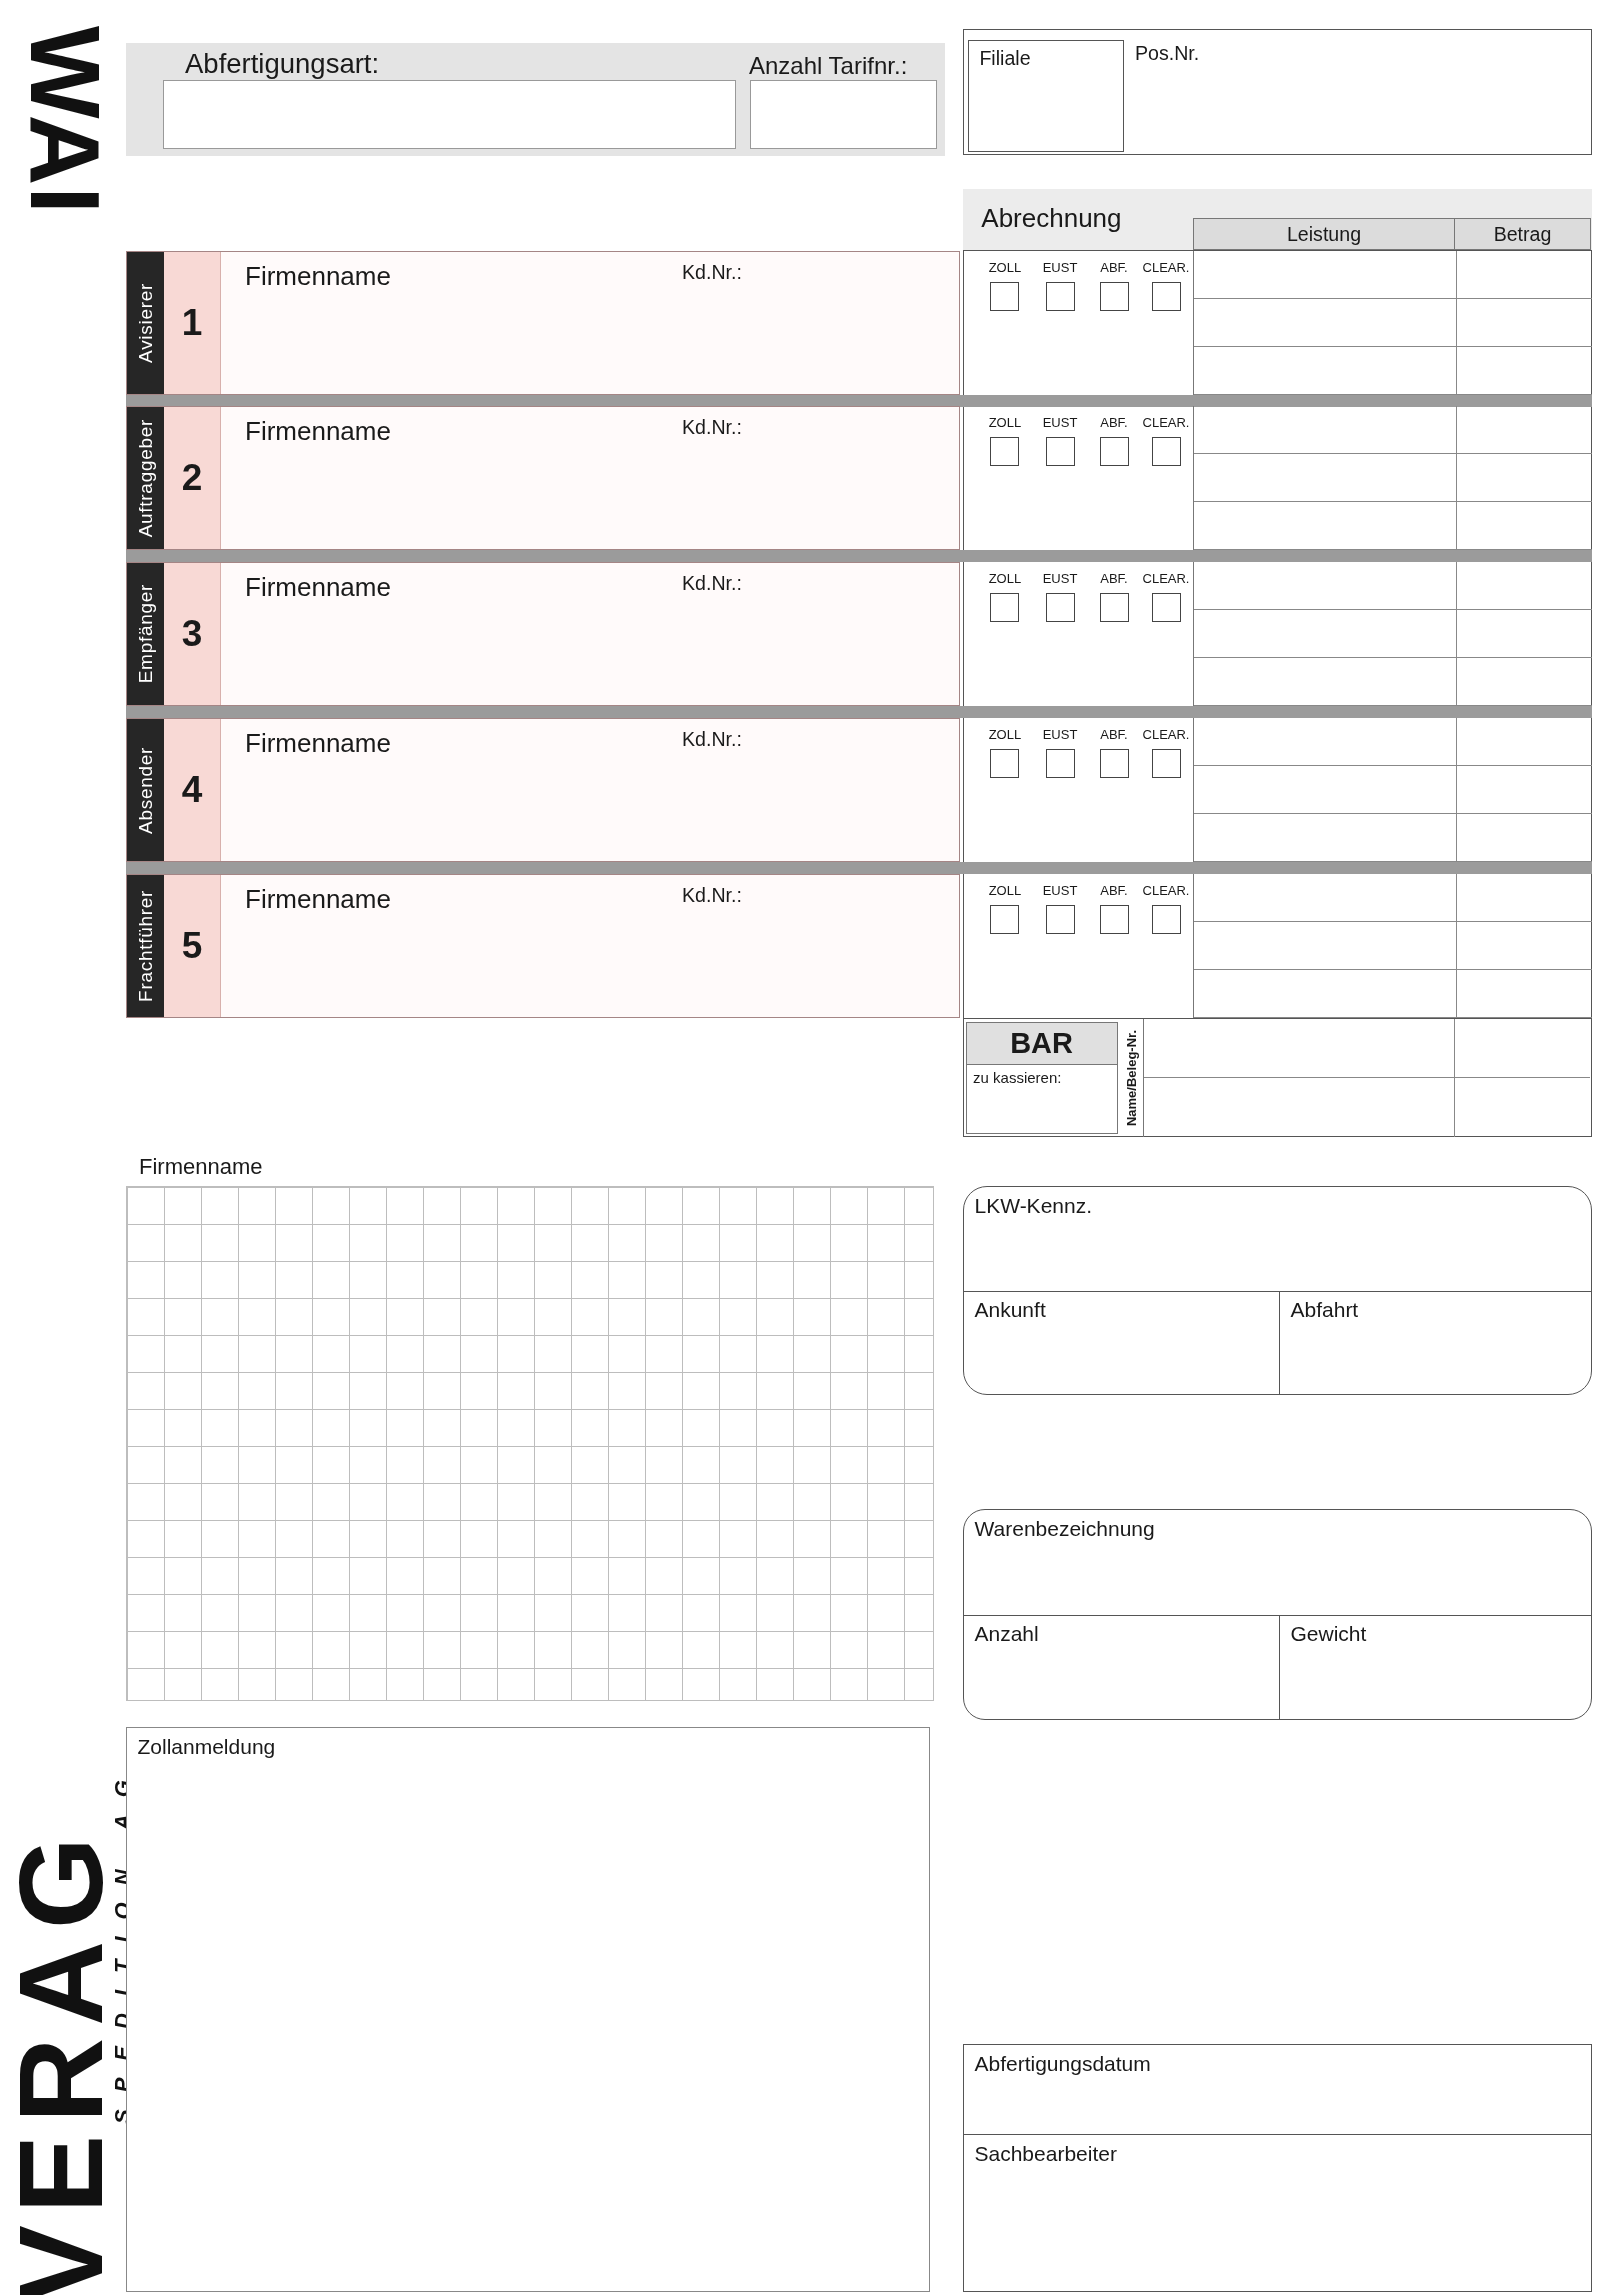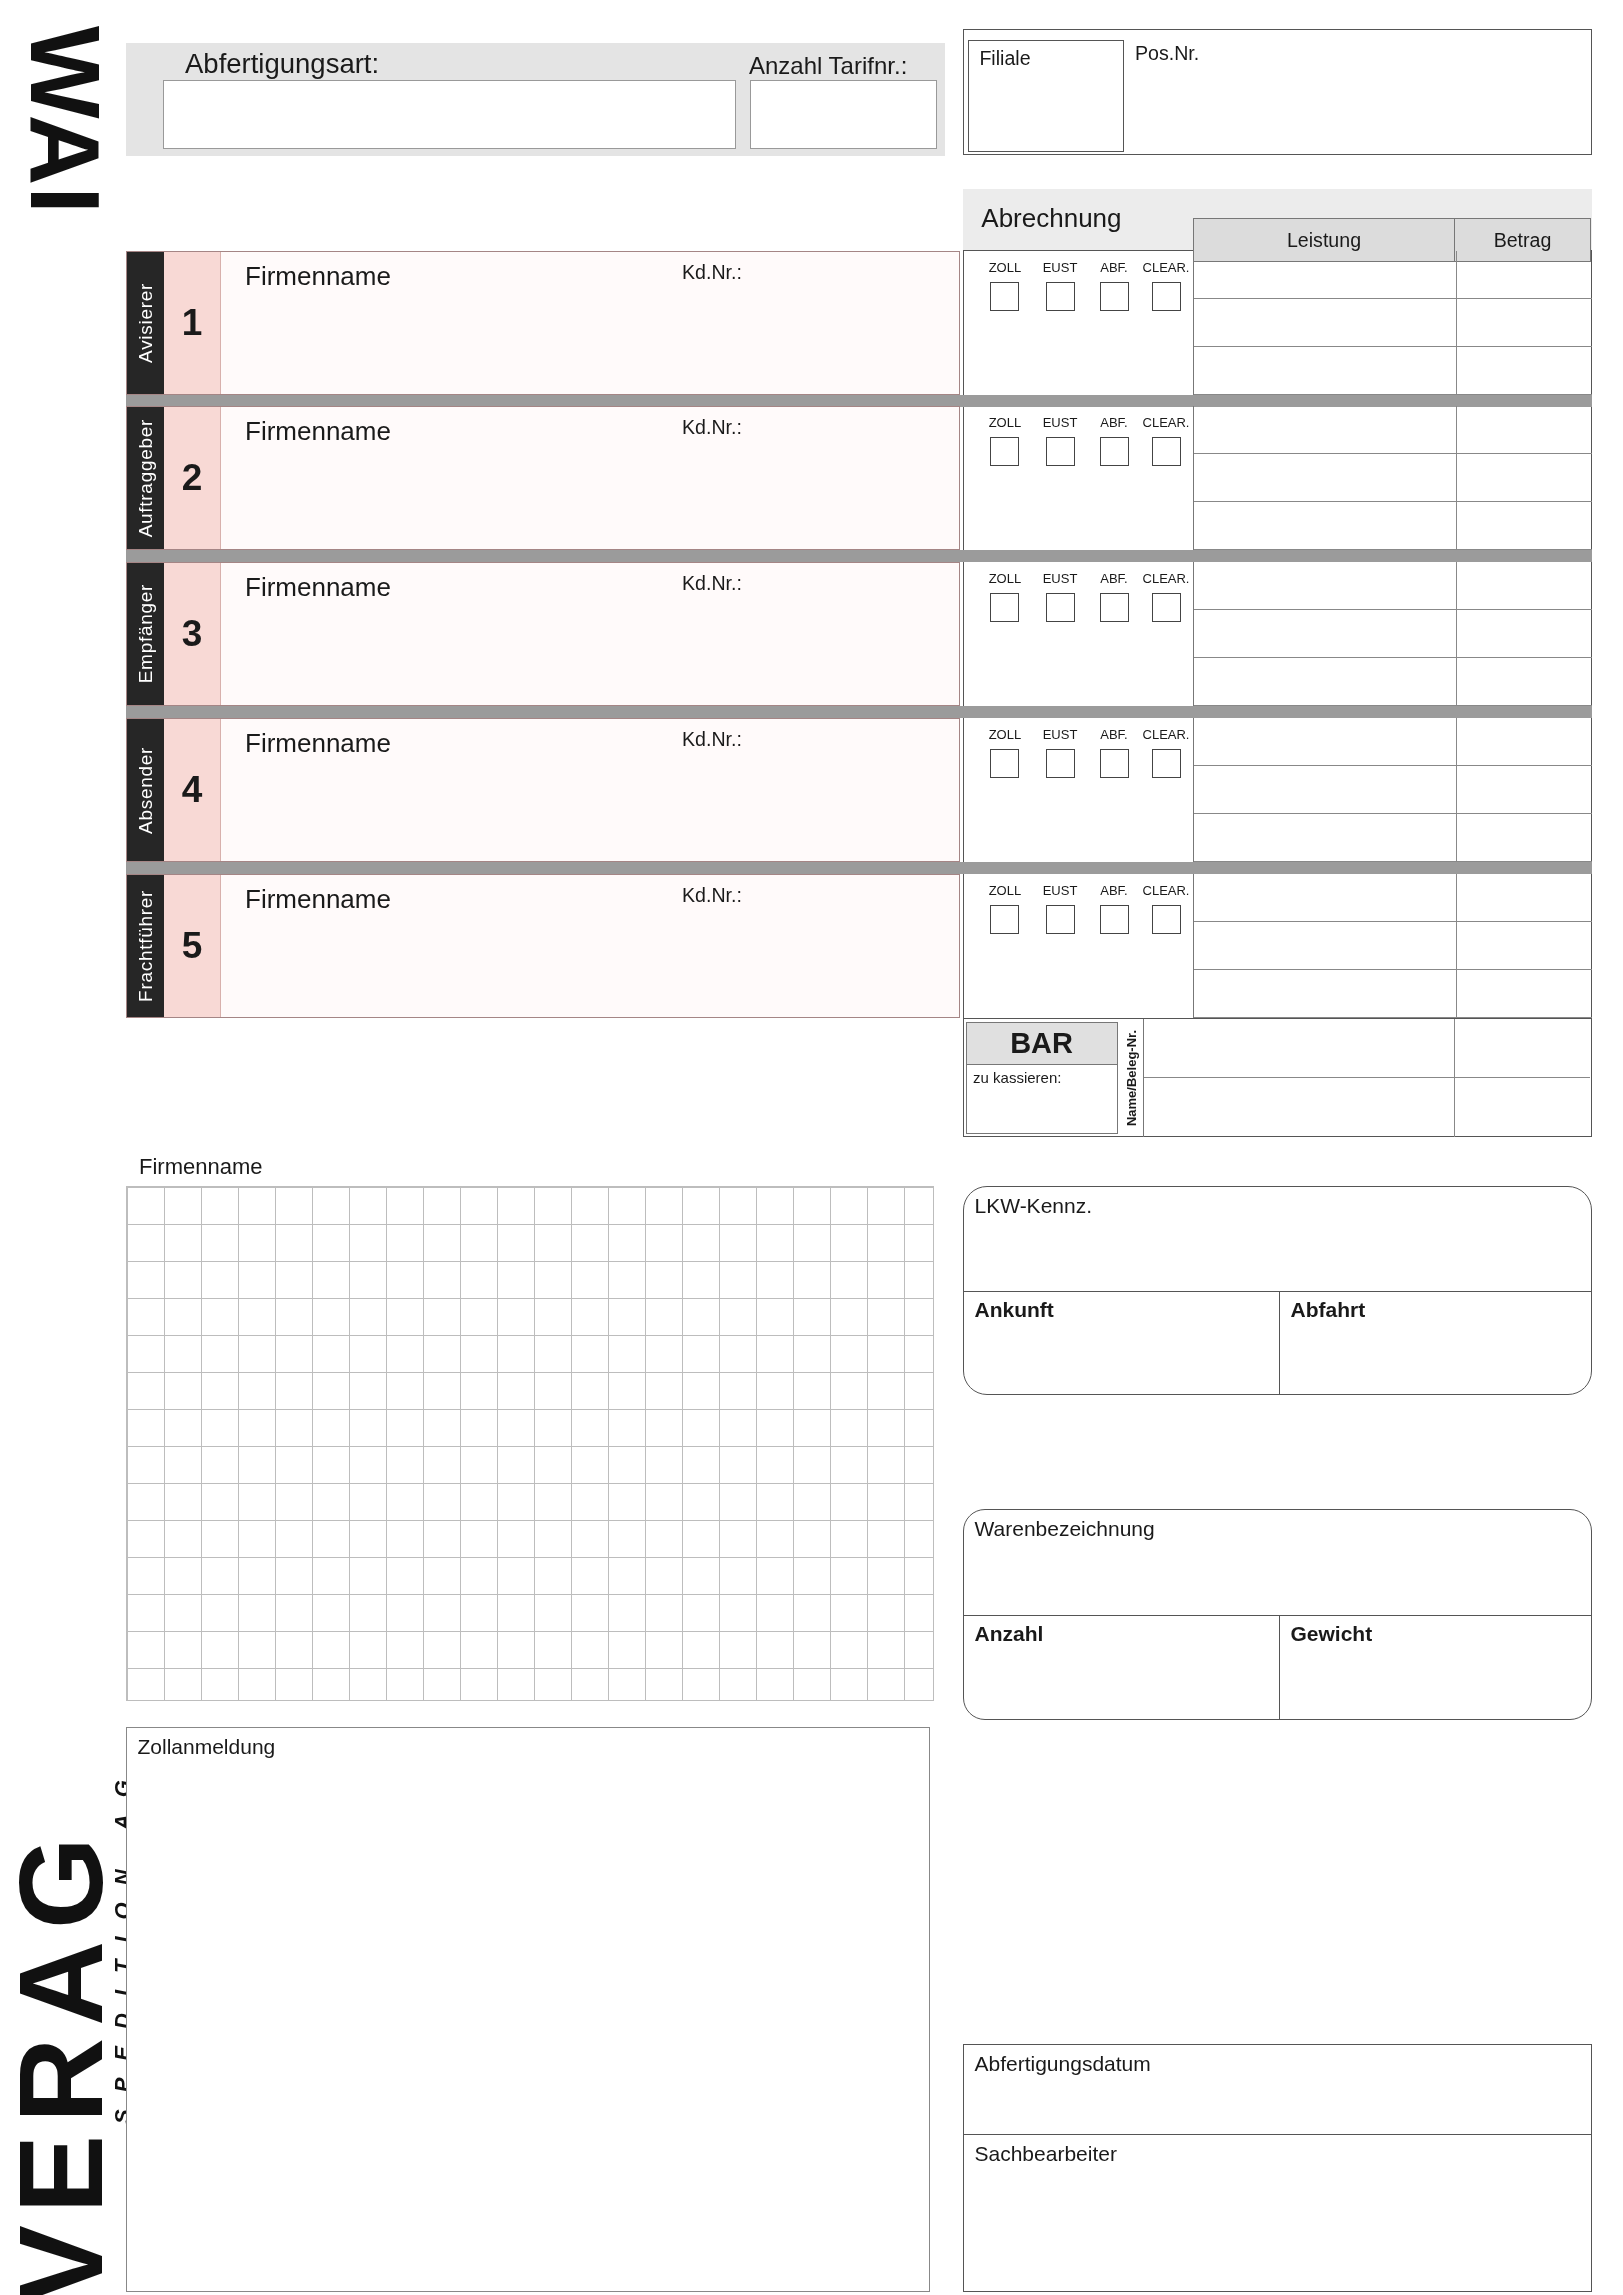--- a/index.html
+++ b/index.html
@@ -34,21 +34,21 @@
 
   .filiale-outer { position:absolute; left:963px; top:29.4px; width:629px; height:126px; border:1.3px solid #555; box-sizing:border-box; background:#fff; }
   .filiale-inner { position:absolute; left:3.9px; top:9.2px; width:156px; height:112px; border:1.3px solid #555; box-sizing:border-box; }
   .filiale-inner .box-label { font-size:19.6px; }
   .posnr-label { position:absolute; left:171px; top:11.8px; font-size:19.6px; }
 
   
   .right-col { position:absolute; left:963px; top:189px; width:629px; height:948px; border:1.3px solid #555; box-sizing:border-box; }
   .abrech-header { position:absolute; left:963px; top:189px; width:629px; height:62px; background:#ececec; border-bottom:1.3px solid #555; box-sizing:border-box; }
   .abrech-title { position:absolute; left:18.3px; top:14.4px; font-size:26px; }
-  .col-hdr { position:absolute; top:29.4px; height:44px; background:#dcdcdc; border:0.7px solid #777; box-sizing:border-box;
+  .col-hdr { position:absolute; top:29.4px; height:32px; background:#dcdcdc; border:0.7px solid #777; box-sizing:border-box;
              display:flex; align-items:center; justify-content:center; font-size:19.6px; }
   .col-leistung { left:230px; width:262px; }
   .col-betrag { left:491px; width:137px; }
 
   
   .party-left {
     position:absolute; left:126px; width:834px; height:144px; box-sizing:border-box;
     border:1.3px solid #a58585; background:#fffafa; display:flex;
   }
   .party-role { width:37px; flex:none; background:#262626; color:#fff; display:flex; align-items:center; justify-content:center; }
@@ -92,21 +92,21 @@
     border:0.7px solid #bdbdbd; box-sizing:content-box; background:#fff;
     background-image: linear-gradient(to right, #bdbdbd 0.7px, transparent 0.7px),
                       linear-gradient(to bottom, #bdbdbd 0.7px, transparent 0.7px);
     background-size:37px 37px;
   }
 
   
   .field-box { position:absolute; border:1.3px solid #555; box-sizing:border-box; background:#fff; }
   .box-label { position:absolute; left:10.5px; top:6.5px; font-size:21px; }
   .split { position:absolute; left:0; bottom:0; width:100%; height:50%; border-top:1.3px solid #555; box-sizing:border-box; display:flex; }
-  .split .cell { position:relative; height:100%; box-sizing:border-box;font-weight:bold; }
+  .split .cell { position:relative; height:100%; box-sizing:border-box; }
   .split .cell.left { width:315px; }
   .split .cell.right { flex:1; border-left:1.3px solid #555; }
 
   .lkw-box  { left:963px; top:1186px; width:629px; height:209px;border-radius:24px; }
   .ware-box { left:963px; top:1509px; width:629px; height:211px;border-radius:22px; }
 
   .zoll-box { position:absolute; left:126px; top:1727px; width:804px; height:565px; border:0.7px solid #888; box-sizing:border-box; background:#fff; }
 
   .abschluss-box { position:absolute; left:963px; top:2044px; width:629px; height:248px; border:1.3px solid #555; box-sizing:border-box; background:#fff; }
   .datum-sec { position:absolute; left:0; top:0; right:0; height:90px; border-bottom:1.3px solid #555; box-sizing:border-box; }

